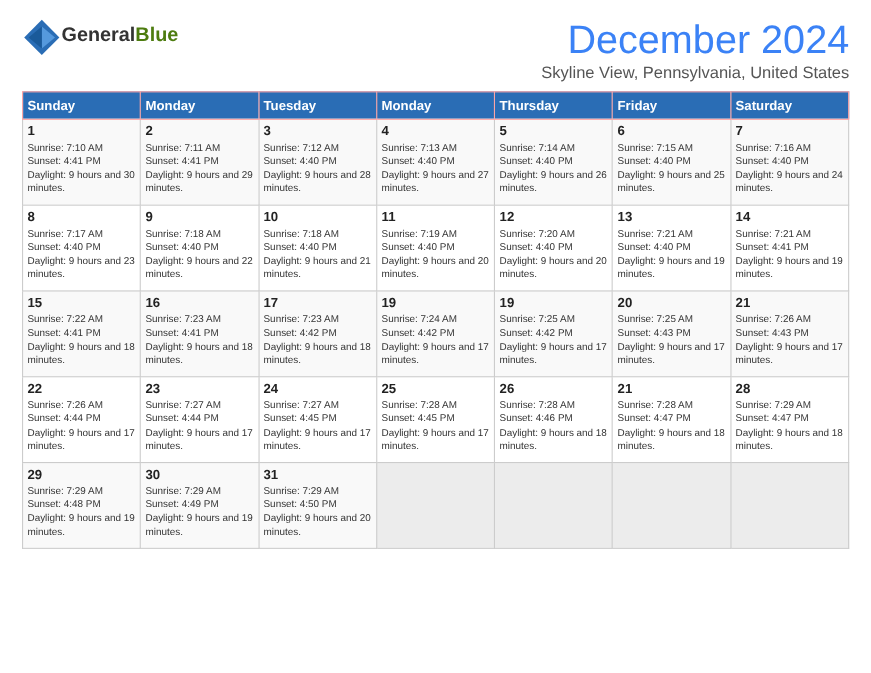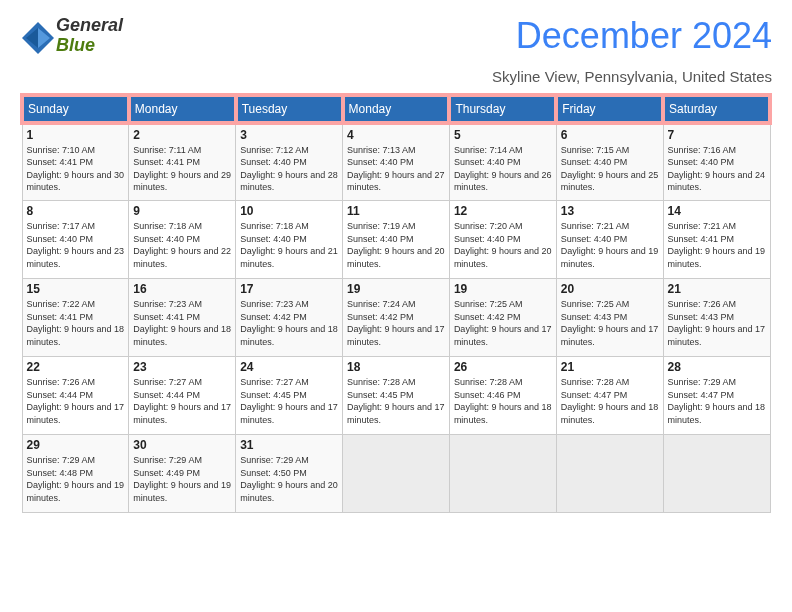--- a/index.html
+++ b/index.html
@@ -21,23 +21,21 @@
       justify-content: space-between;
       align-items: flex-start;
       margin-bottom: 8px;
     }
     .logo {
       display: flex;
       align-items: center;
     }
     .logo-text {
       display: flex;
-      flex-direction: column;
       line-height: 1.1;
-      font-style: italic;
     }
     .logo-general {
       font-size: 18px;
       font-weight: bold;
       color: #333;
     }
     .logo-blue {
       font-size: 18px;
       font-weight: bold;
       color: #4d7c0f;
@@ -53,35 +51,35 @@
     }
     .month-title {
       font-size: 36px;
       font-weight: normal;
       color: #3b82f6;
       line-height: 1.1;
     }
     .location-title {
       font-size: 15px;
       color: #555;
-      margin-top: 12px;
+      margin-top: 2px;
     }
     .calendar {
       width: 100%;
       border-collapse: collapse;
       table-layout: fixed;
     }
     .calendar thead tr th {
       background: #2a6db5;
       color: #fff;
       font-size: 12px;
-      font-weight: normal;
+      font-weight: bold;
       padding: 5px 4px;
       text-align: left;
-      border: 4px solid #fca5a5;
+      border: 1px solid #fca5a5;
     }
     .calendar tbody tr td {
       vertical-align: top;
       border: 1px solid #ccc;
       padding: 3px 4px;
       font-size: 9.5px;
       color: #333;
       height: 78px;
       background: #fff;
     }
@@ -238,21 +236,21 @@
           </td>
           <td>
             <span class="day-num">23</span>
             <div class="day-info">Sunrise: 7:27 AM<br>Sunset: 4:44 PM<br>Daylight: 9 hours and 17 minutes.</div>
           </td>
           <td>
             <span class="day-num">24</span>
             <div class="day-info">Sunrise: 7:27 AM<br>Sunset: 4:45 PM<br>Daylight: 9 hours and 17 minutes.</div>
           </td>
           <td>
-            <span class="day-num">18</span>
+            <span class="day-num">25</span>
             <div class="day-info">Sunrise: 7:28 AM<br>Sunset: 4:45 PM<br>Daylight: 9 hours and 17 minutes.</div>
           </td>
           <td>
             <span class="day-num">26</span>
             <div class="day-info">Sunrise: 7:28 AM<br>Sunset: 4:46 PM<br>Daylight: 9 hours and 18 minutes.</div>
           </td>
           <td>
             <span class="day-num">21</span>
             <div class="day-info">Sunrise: 7:28 AM<br>Sunset: 4:47 PM<br>Daylight: 9 hours and 18 minutes.</div>
           </td>

